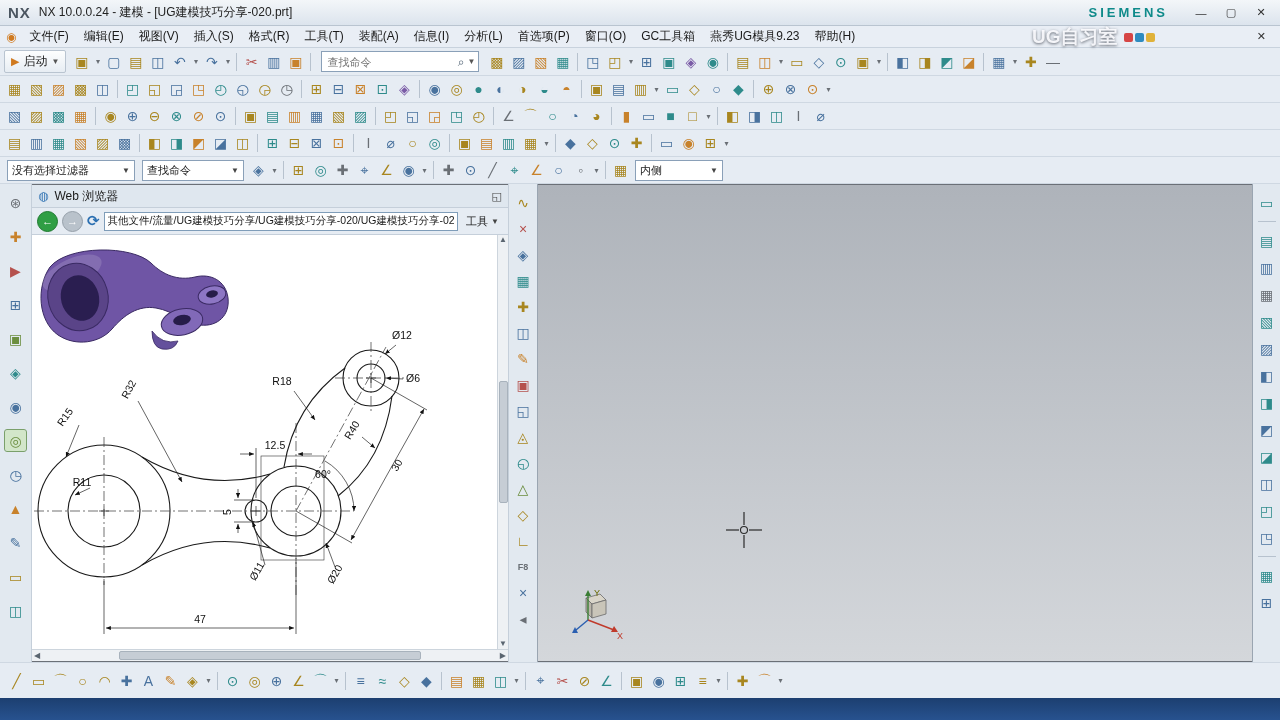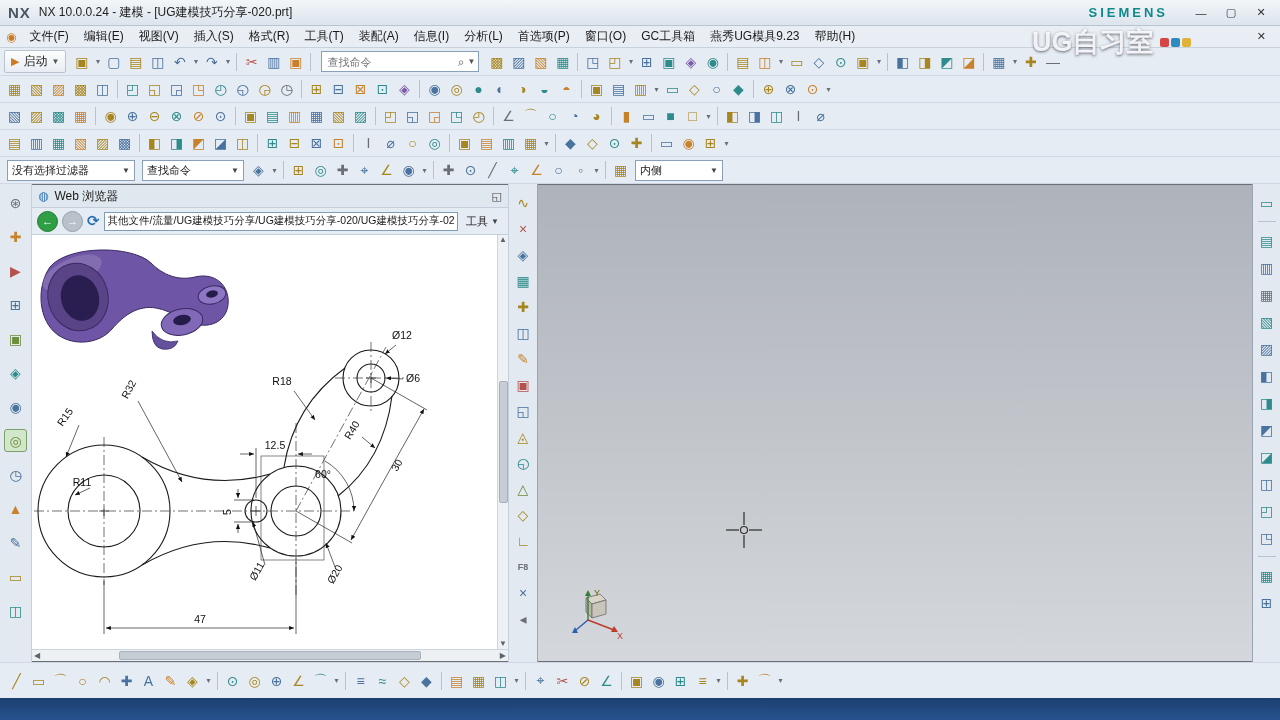--- a/index.html
+++ b/index.html
@@ -85,21 +85,21 @@
   .webbody{flex:1;display:flex;min-height:0;}
   .webcontent{flex:1;background:#fff;position:relative;overflow:hidden;}
   .vscroll{width:11px;background:#eef1f4;border-left:1px solid #cdd5dd;display:flex;flex-direction:column;align-items:center;justify-content:space-between;padding:1px 0;box-sizing:border-box;}
   .vthumb{width:7px;height:120px;background:#c6cdd5;border:1px solid #a8b2bc;border-radius:2px;}
   .hscroll{height:12px;background:#eef1f4;border-top:1px solid #cdd5dd;display:flex;align-items:center;justify-content:space-between;padding:0 2px;box-sizing:border-box;}
   .hthumb{height:7px;width:300px;background:#c6cdd5;border:1px solid #a8b2bc;border-radius:2px;}
   .sarrow{font-size:8px;color:#5a6570;line-height:1;}
 
   
   .watermark{position:absolute;left:1032px;top:24px;display:flex;align-items:center;gap:6px;z-index:50;pointer-events:none;}
-  .watermark .wm{font-size:27px;font-weight:bold;color:rgba(252,252,255,0.92);text-shadow:0 1px 3px rgba(50,55,65,0.75);}
+  .watermark .wm{font-size:19px;font-weight:bold;color:rgba(252,252,255,0.92);text-shadow:0 1px 3px rgba(50,55,65,0.75);}
   .wmlogo{display:flex;gap:2px;}
   .wmlogo span{width:9px;height:9px;display:block;border-radius:2px;}
 
   .crosshair{position:absolute;left:726px;top:512px;width:36px;height:36px;z-index:10;}
   .triad{position:absolute;left:562px;top:586px;width:64px;height:60px;z-index:9;}
 
   
   .bottomrow{position:absolute;left:0;top:662px;width:1280px;height:36px;background:#e6ecf3;
     border-top:1px solid #cfd8e2;display:flex;align-items:center;padding:0 6px;box-sizing:border-box;gap:1px;}
   .statusbar{position:absolute;left:0;top:698px;width:1280px;height:22px;

